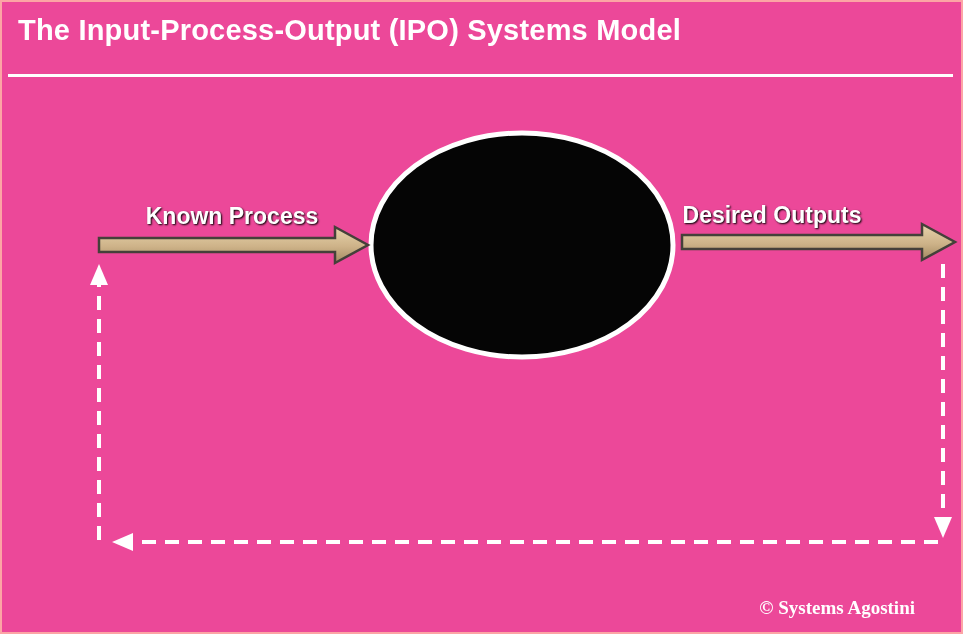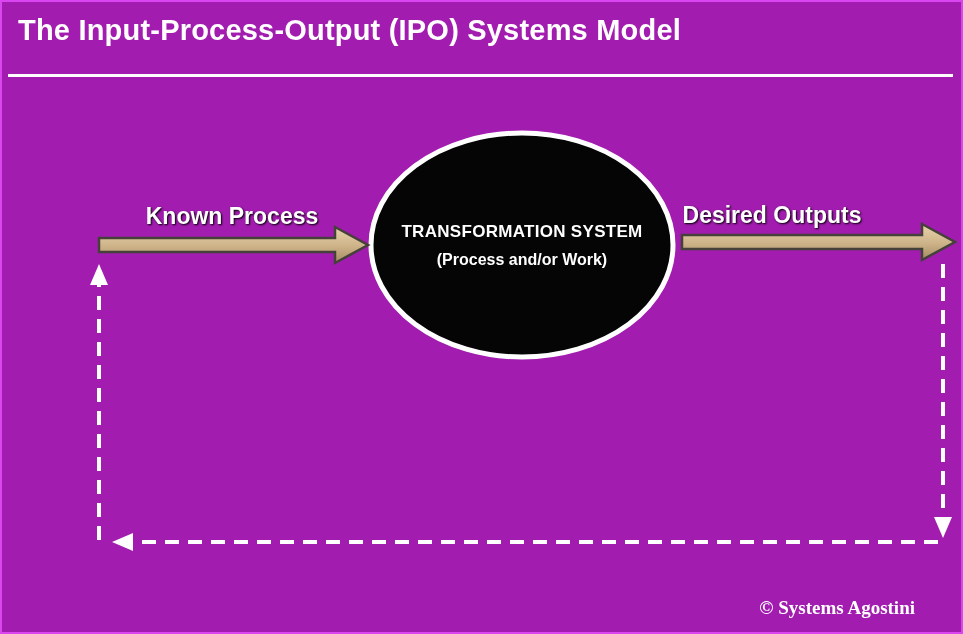--- a/index.html
+++ b/index.html
@@ -4,22 +4,22 @@
 <style>
   html, body {
     margin: 0;
     padding: 0;
     background: #1a1a1a;
   }
   .canvas {
     position: relative;
     width: 963px;
     height: 634px;
-    background: #a21caf;
-    border: 2px solid #d946ef;
+    background: #ec4899;
+    border: 2px solid #fca5a5;
     box-sizing: border-box;
     overflow: hidden;
     font-family: "Liberation Sans", sans-serif;
   }
   .title {
     position: absolute;
     left: 16px;
     top: 12px;
     font-size: 29px;
     font-weight: bold;
@@ -125,21 +125,17 @@
     <polygon points="110,540 131,531 131,549" fill="#ffffff"></polygon>
 
     <line x1="97" y1="538" x2="97" y2="282" stroke="#ffffff" stroke-width="4" stroke-dasharray="14 9"></line>
     <polygon points="97,262 88,283 106,283" fill="#ffffff"></polygon>
   </svg>
 
   <div class="label io-label" style="left:130px; top:201px; width:200px;">Known Process</div>
 
   <div class="label io-label" style="left:670px; top:200px; width:200px;">Desired Outputs</div>
 
-  <div class="ellipse-text">
-    <div class="ellipse-line1">TRANSFORMATION SYSTEM</div>
-    <div class="ellipse-line2">(Process and/or Work)</div>
-  </div>
 
 
   <div class="copyright">© Systems Agostini</div>
 
 </div>
 
 </body></html>

